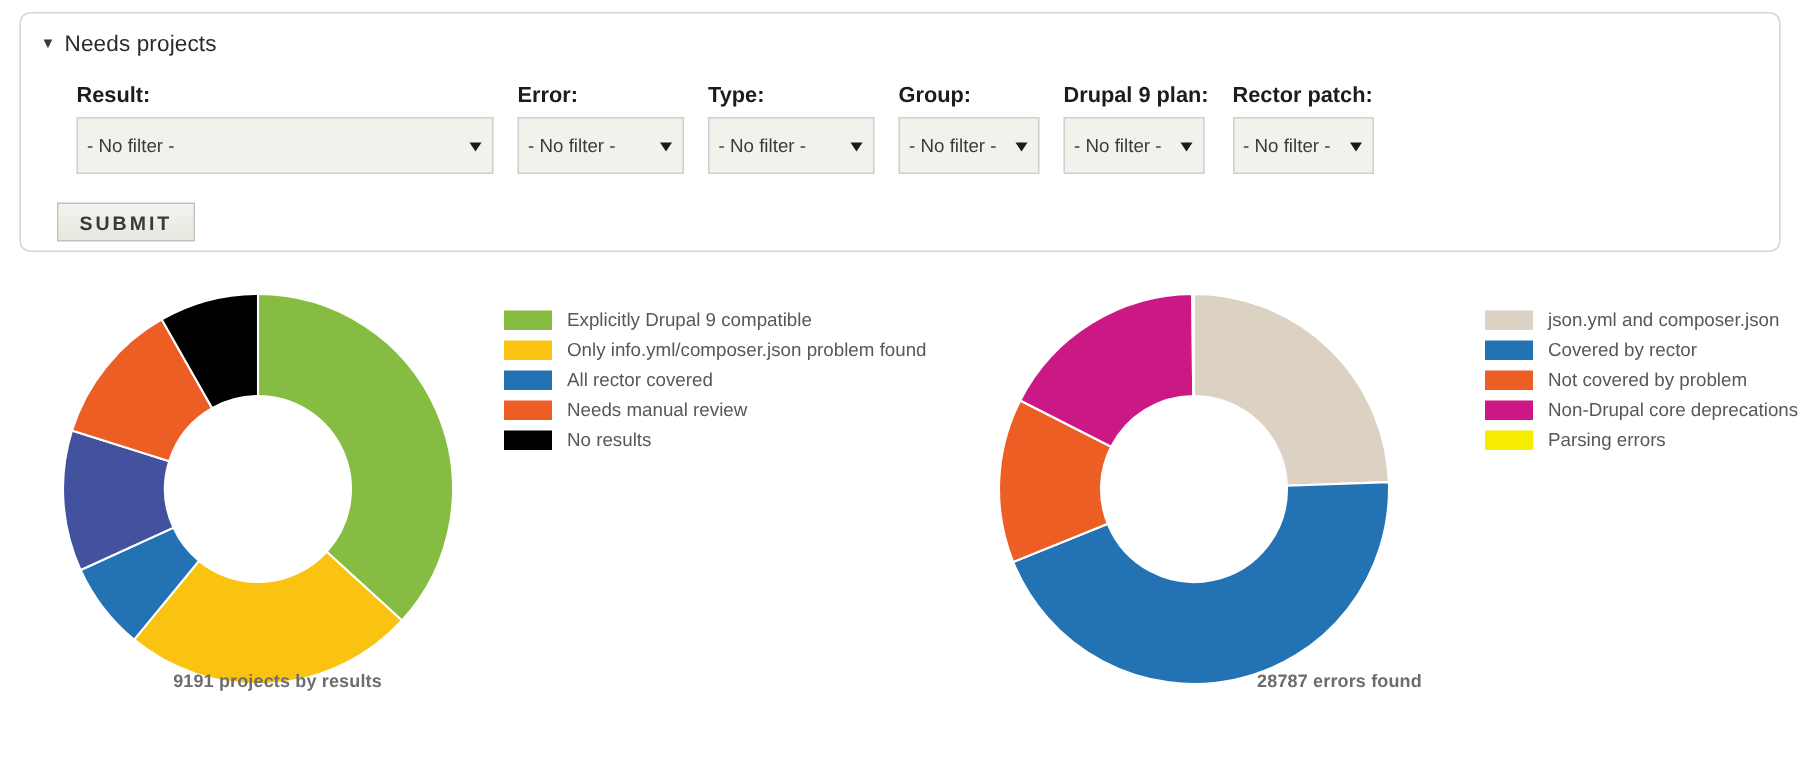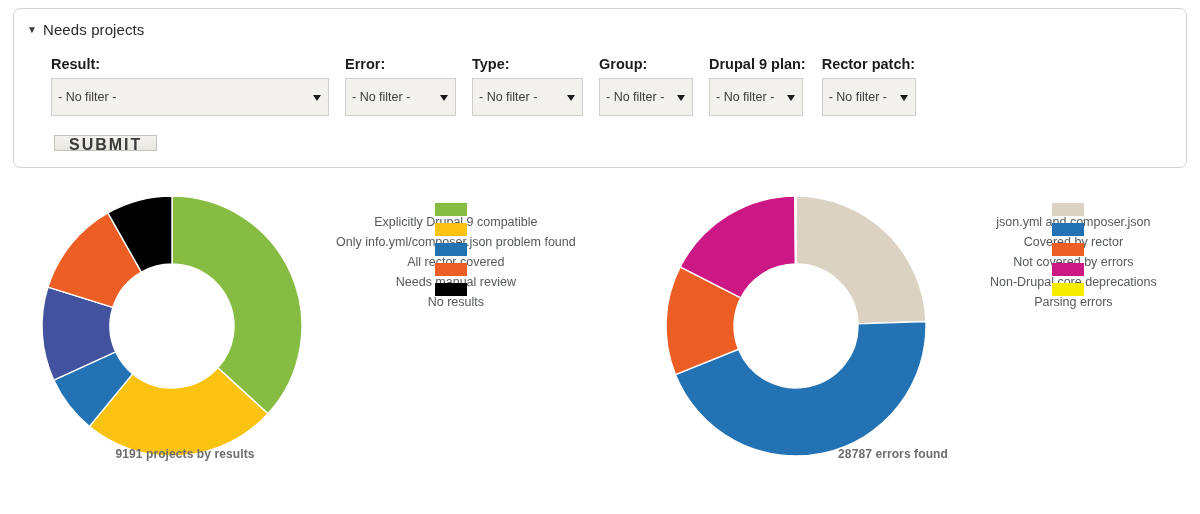--- a/index.html
+++ b/index.html
@@ -94,31 +94,30 @@
   .sel.w-wide  { width: 278px; }
   .sel.w-mid   { width: 111px; }
   .sel.w-small { width: 94px; }
 
   .gap-a { width: 27px; }
   .gap-b { width: 16px; }
 
   .submit-btn {
     position: absolute;
     left: 24px; top: 126px;
-    height: 16px;
+    height: 26px;
     padding: 0 14px;
     border: 1px solid #c2c2ba;
     background: linear-gradient(#f4f3ee, #e7e6df);
     font-family: "Liberation Sans", sans-serif;
-    font-size: 16px;
+    font-size: 13px;
     font-weight: bold;
     letter-spacing: 2px;
     color: #3a3a3a;
     cursor: pointer;
-    margin-left: 16px;
   }
 
   
   .chart-block { position: absolute; top: 190px; }
   .chart-block.left  { left: 20px; }
   .chart-block.right { left: 644px; }
 
   .donut-wrap { position: absolute; left: 18px; top: 2px; }
 
   .caption {
@@ -138,21 +137,20 @@
     position: absolute;
     top: 13px;
   }
   .legend.left-leg  { left: 316px; }
   .legend.right-leg { left: 346px; }
   .legend-row {
     display: flex;
     align-items: center;
     height: 20px;
     margin-bottom: 0px;
-    flex-direction: column;
   }
   .swatch {
     width: 32px; height: 13px;
     margin-right: 10px;
     flex: 0 0 auto;
   }
   .legend-label {
     font-size: 12.5px;
     color: #55585c;
     white-space: nowrap;
@@ -292,21 +290,21 @@
       <div class="legend-row">
         <span class="swatch" style="background: rgb(220, 210, 195);"></span>
         <span class="legend-label">json.yml and composer.json</span>
       </div>
       <div class="legend-row">
         <span class="swatch" style="background: rgb(34, 114, 180);"></span>
         <span class="legend-label">Covered by rector</span>
       </div>
       <div class="legend-row">
         <span class="swatch" style="background: rgb(236, 94, 36);"></span>
-        <span class="legend-label">Not covered by errors</span>
+        <span class="legend-label">Not covered by problem</span>
       </div>
       <div class="legend-row">
         <span class="swatch" style="background: rgb(204, 24, 132);"></span>
         <span class="legend-label">Non-Drupal core deprecations</span>
       </div>
       <div class="legend-row">
         <span class="swatch" style="background: rgb(245, 236, 0);"></span>
         <span class="legend-label">Parsing errors</span>
       </div>
     </div>

